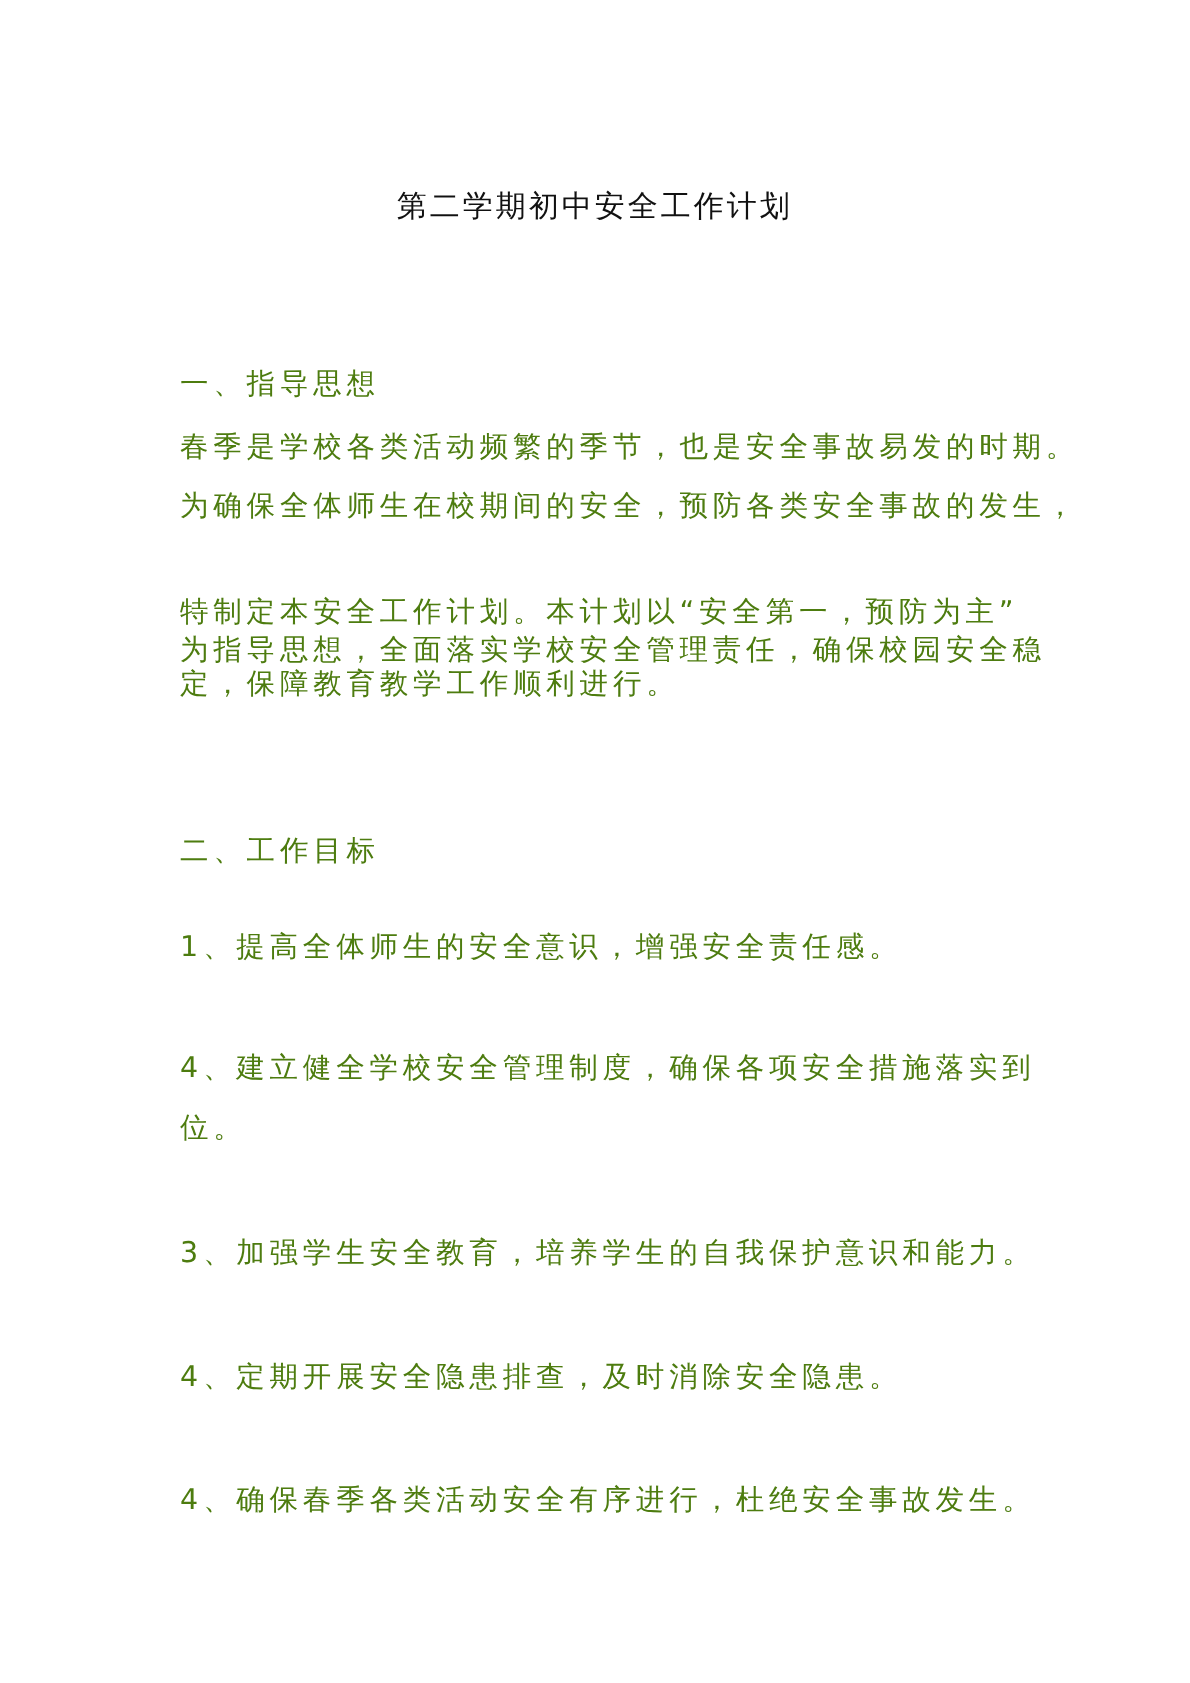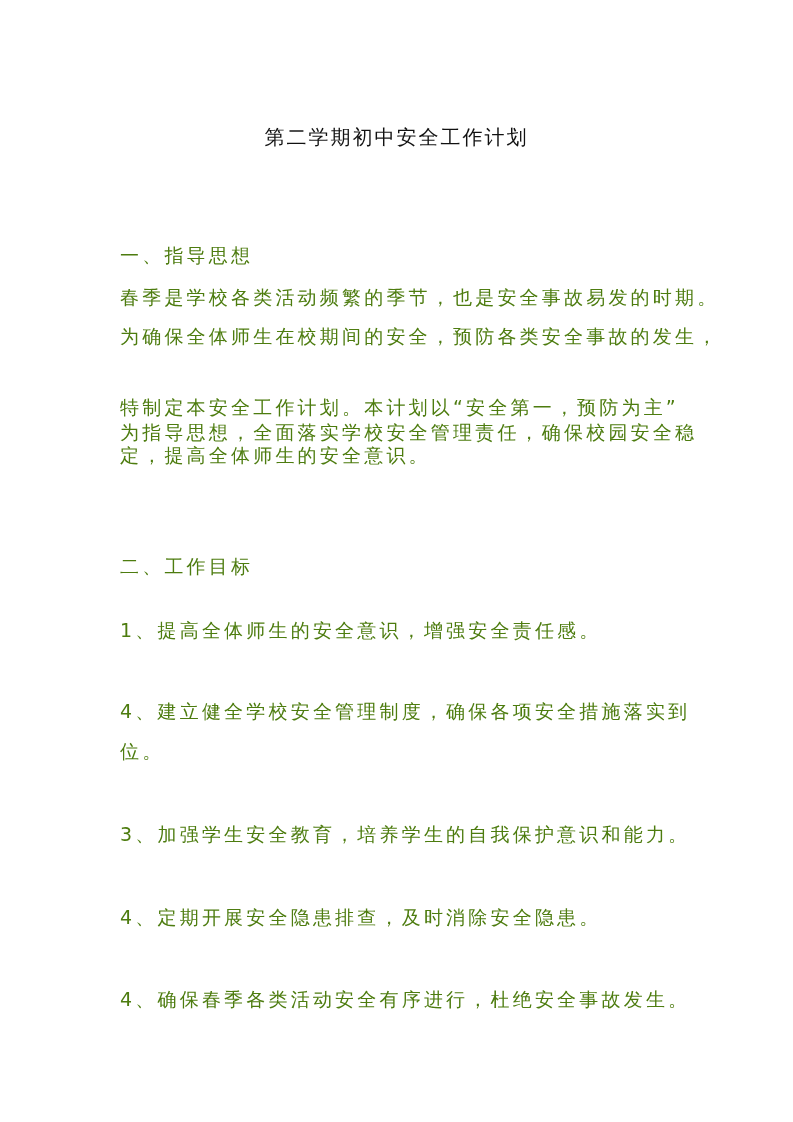--- a/index.html
+++ b/index.html
@@ -13,21 +13,21 @@
 <body>
 
 <div>
   <div class="title">第二学期初中安全工作计划</div>
 
   <div class="line" style="top:243px;">一、指导思想</div>
   <div class="line" style="top:285px;">春季是学校各类活动频繁的季节，也是安全事故易发的时期。</div>
   <div class="line" style="top:324px;">为确保全体师生在校期间的安全，预防各类安全事故的发生，</div>
   <div class="line" style="top:377px;margin-top:18px;">特制定本安全工作计划。本计划以“安全第一，预防为主”</div>
   <div class="line" style="top:420px;">为指导思想，全面落实学校安全管理责任，确保校园安全稳</div>
-  <div class="line" style="top:443px;">定，提高全体师生的安全意识。</div>
+  <div class="line" style="top:443px;">定，保障教育教学工作顺利进行。</div>
 
   <div class="line" style="top:518px;margin-top:36px;">二、工作目标</div>
 
   <div class="line" style="top:618px;">1、提高全体师生的安全意识，增强安全责任感。</div>
   <div class="line" style="top:699px;">4、建立健全学校安全管理制度，确保各项安全措施落实到</div>
   <div class="line" style="top:739px;">位。</div>
   <div class="line" style="top:822px;">3、加强学生安全教育，培养学生的自我保护意识和能力。</div>
   <div class="line" style="top:905px;">4、定期开展安全隐患排查，及时消除安全隐患。</div>
   <div class="line" style="top:987px;">4、确保春季各类活动安全有序进行，杜绝安全事故发生。</div>
 </div>

